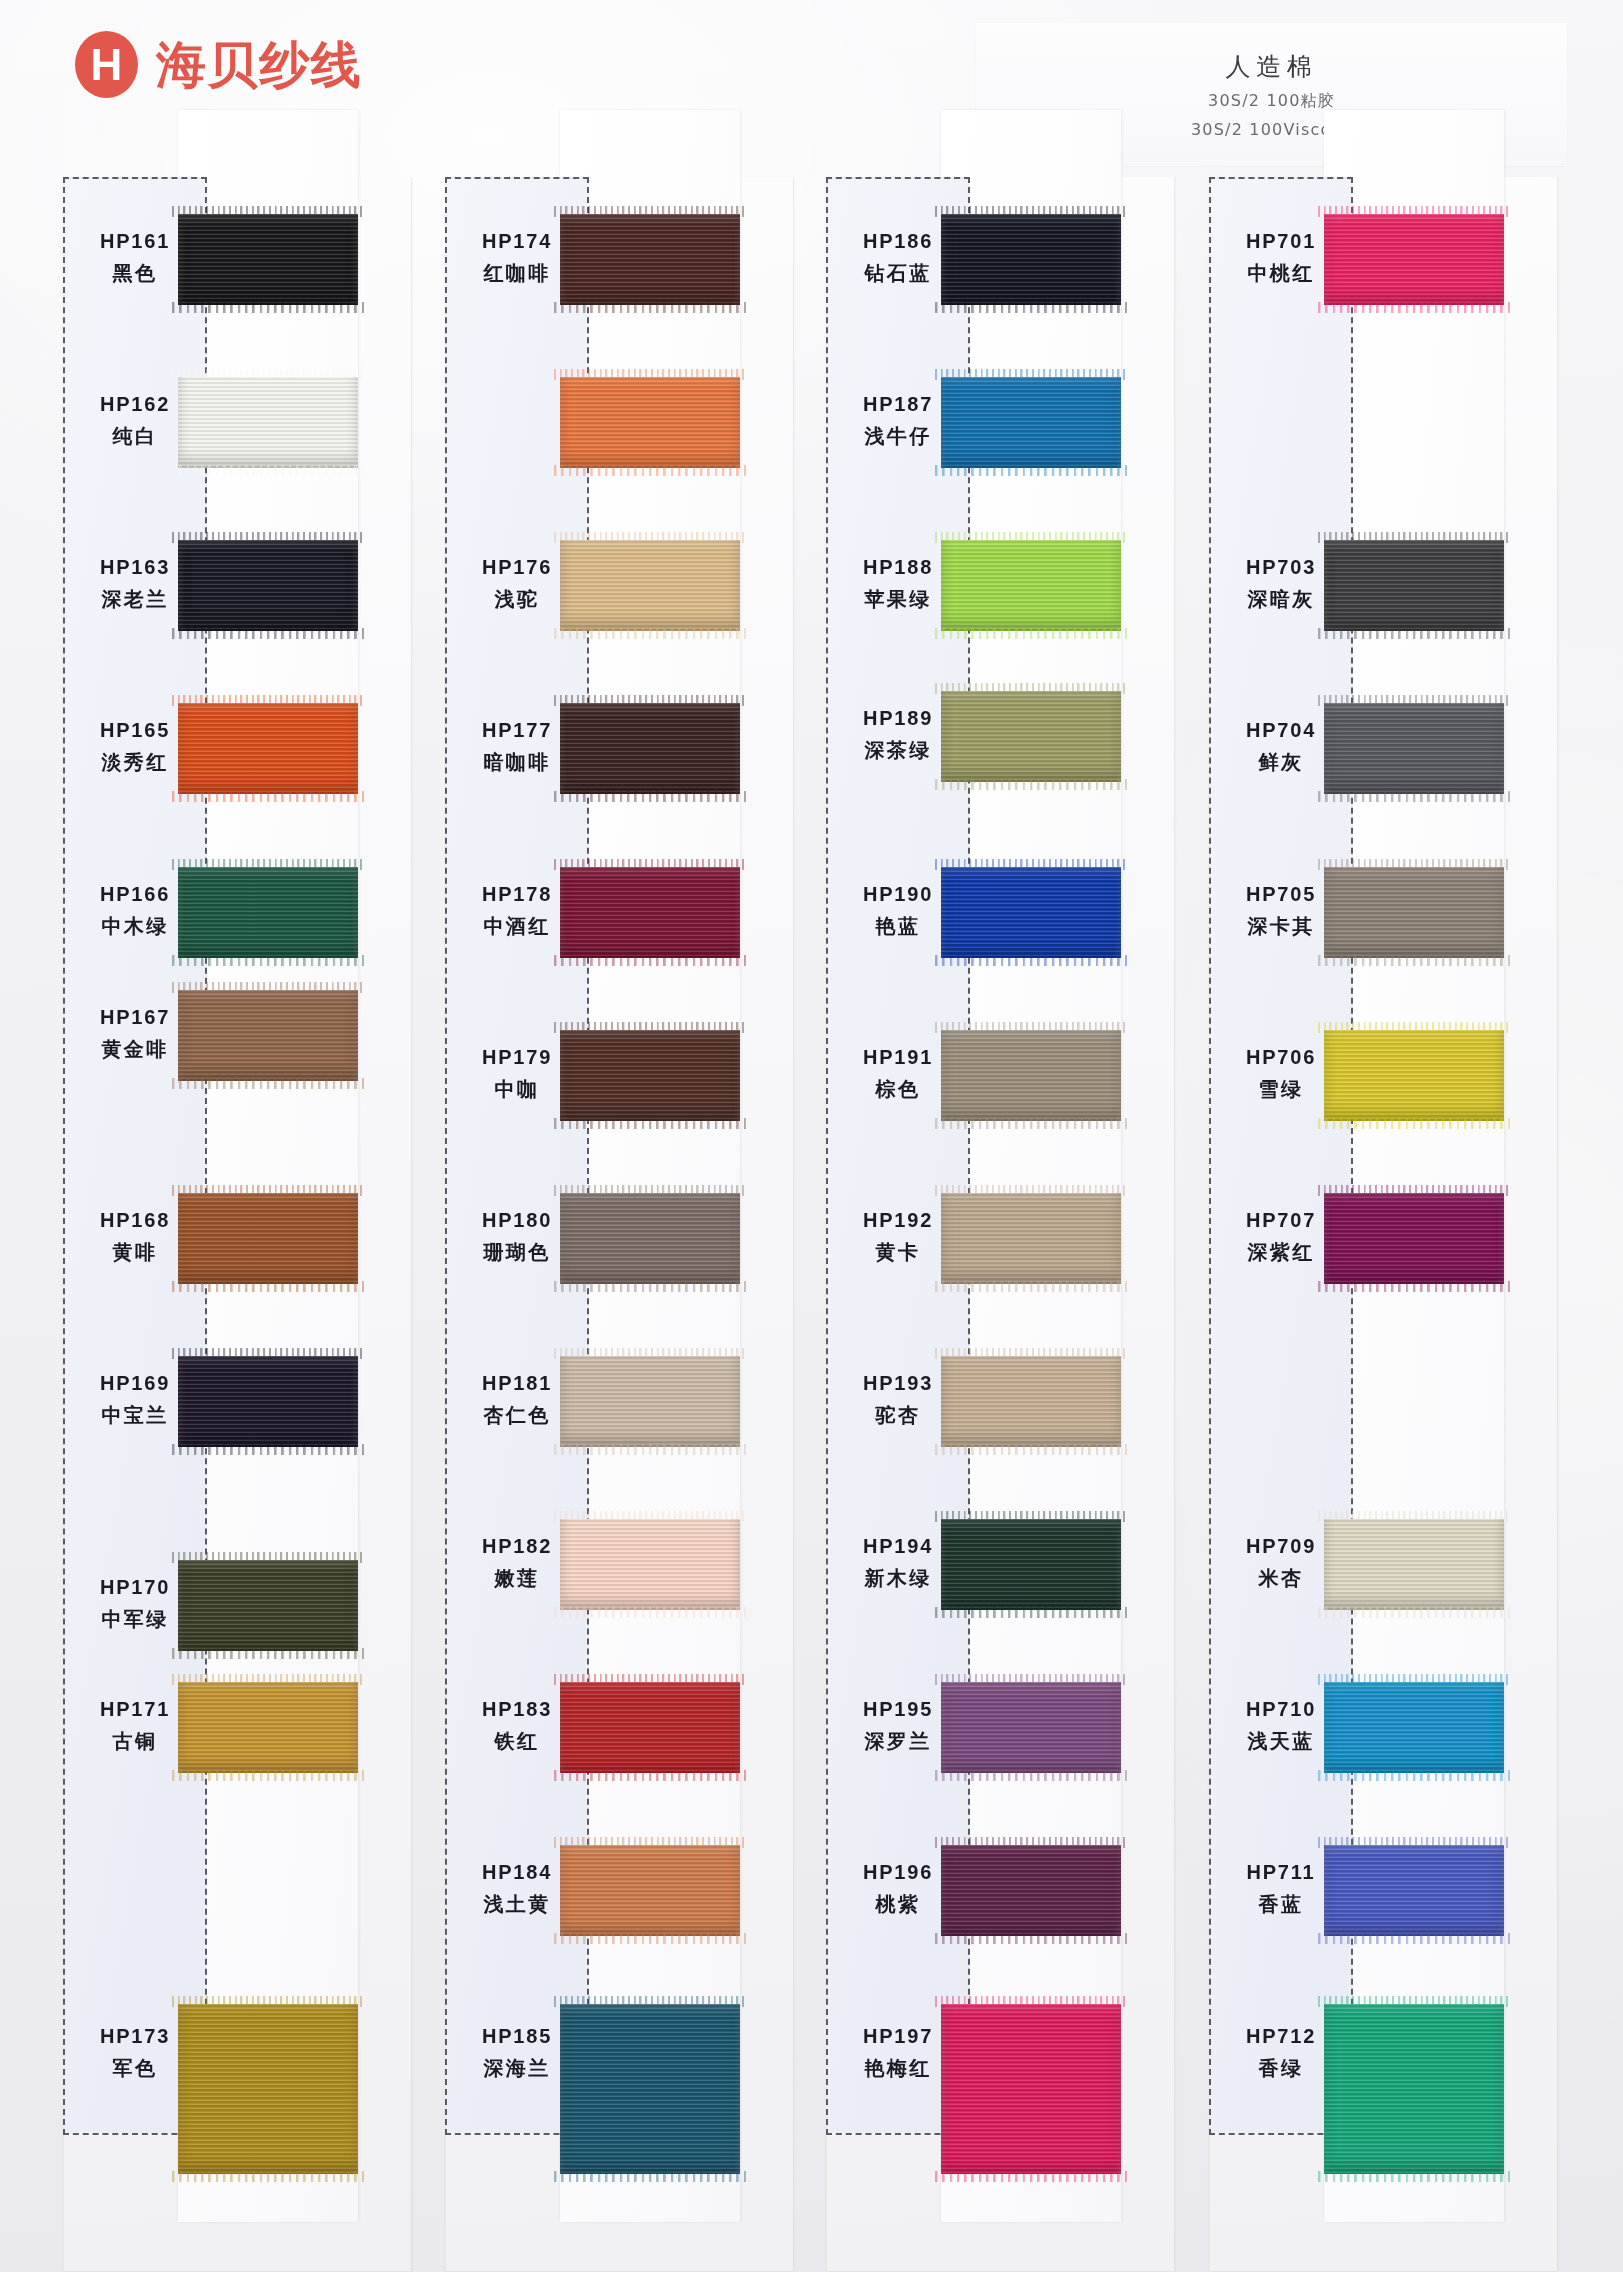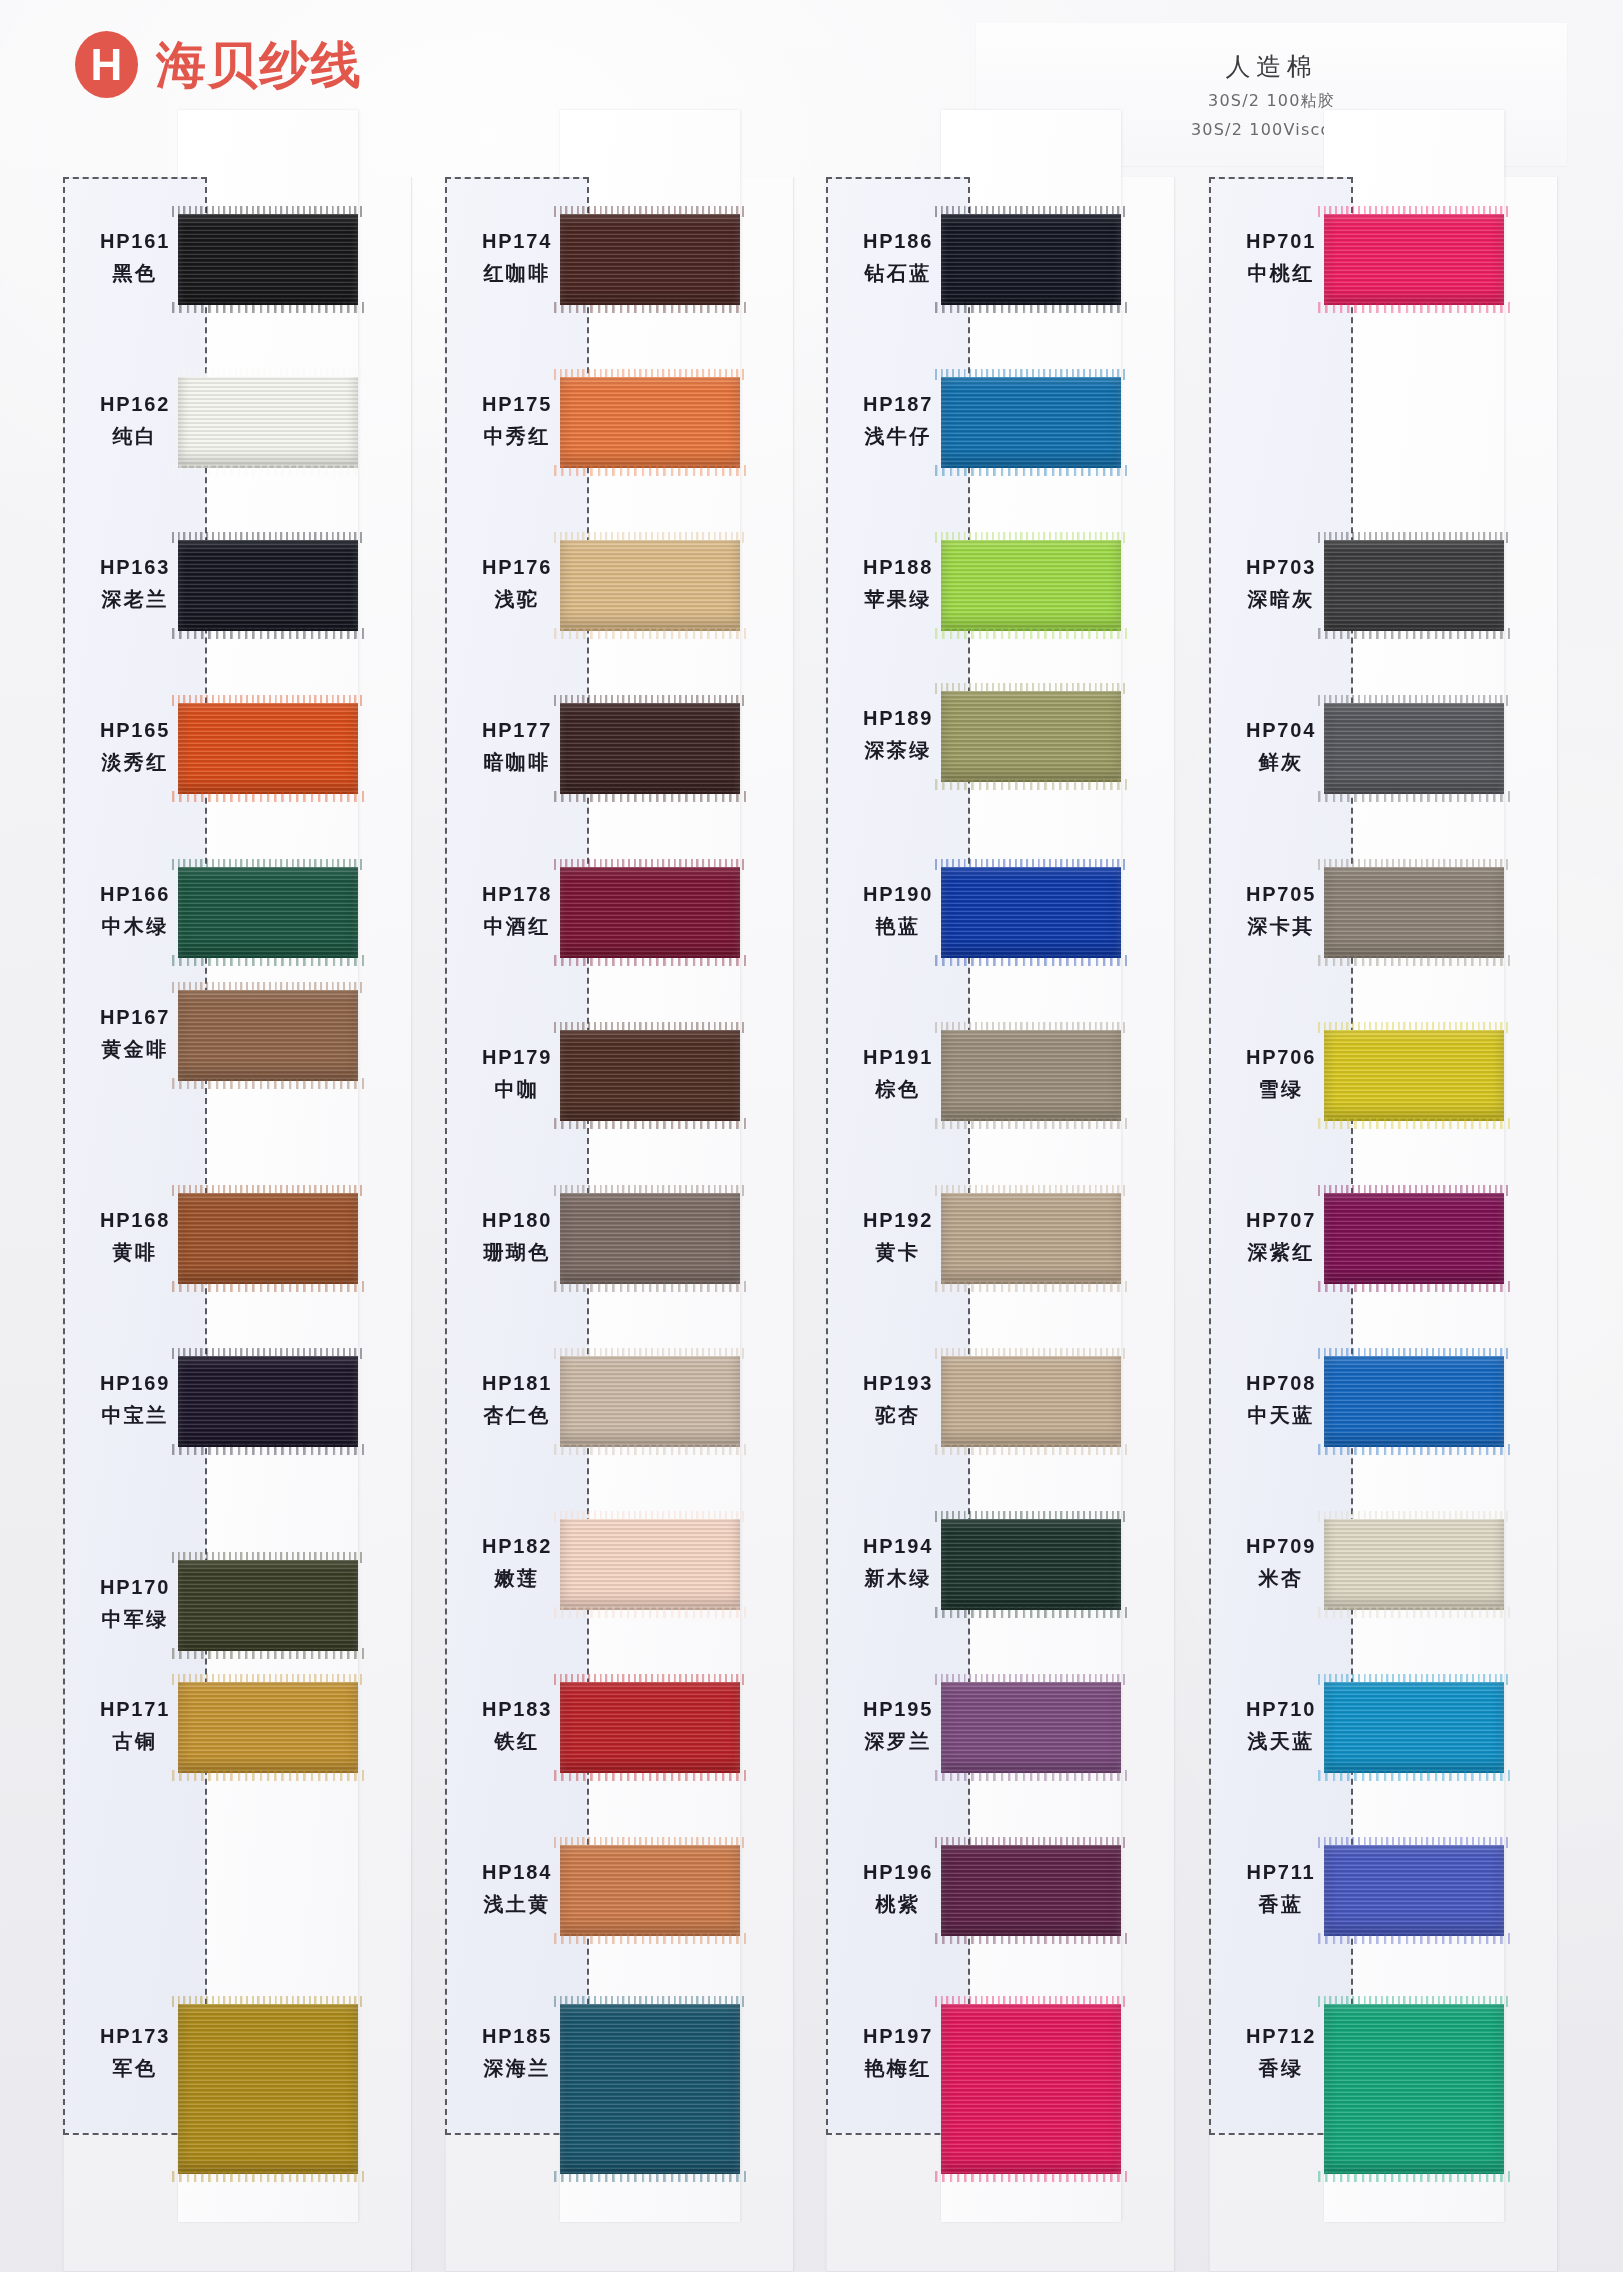--- a/index.html
+++ b/index.html
@@ -310,24 +310,20 @@
             <div class="code">HP174</div>
             <div class="cname">红咖啡</div>
           </div>
           <div class="swatch" title="HP174 红咖啡">
             <div class="fuzz-t" style="background: repeating-linear-gradient(90deg, rgba(73, 35, 31, 0.4) 0px, rgba(73, 35, 31, 0.4) 1.6px, rgba(255, 255, 255, 0) 2.4px, rgba(255, 255, 255, 0) 5.7px);"></div>
             <div class="body" style="background-color: rgb(73, 35, 31);"></div>
             <div class="fuzz-b" style="background: repeating-linear-gradient(90deg, rgba(73, 35, 31, 0.4) 0px, rgba(73, 35, 31, 0.4) 1.6px, rgba(255, 255, 255, 0) 3.2px, rgba(255, 255, 255, 0) 7.3px);"></div>
           </div>
         </div>
         <div class="row" style="top: 163px;">
-          <div class="row-label">
-            <div class="code">HP175</div>
-            <div class="cname">中秀红</div>
-          </div>
           <div class="swatch" title="HP175 中秀红">
             <div class="fuzz-t" style="background: repeating-linear-gradient(90deg, rgba(232, 116, 58, 0.4) 0px, rgba(232, 116, 58, 0.4) 1.6px, rgba(255, 255, 255, 0) 2.4px, rgba(255, 255, 255, 0) 5.7px);"></div>
             <div class="body" style="background-color: rgb(232, 116, 58);"></div>
             <div class="fuzz-b" style="background: repeating-linear-gradient(90deg, rgba(232, 116, 58, 0.4) 0px, rgba(232, 116, 58, 0.4) 1.6px, rgba(255, 255, 255, 0) 3.2px, rgba(255, 255, 255, 0) 7.3px);"></div>
           </div>
         </div>
         <div class="row" style="top: 326px;">
           <div class="row-label">
             <div class="code">HP176</div>
             <div class="cname">浅驼</div>
@@ -642,31 +638,20 @@
           <div class="row-label">
             <div class="code">HP707</div>
             <div class="cname">深紫红</div>
           </div>
           <div class="swatch" title="HP707 深紫红">
             <div class="fuzz-t" style="background: repeating-linear-gradient(90deg, rgba(126, 15, 82, 0.4) 0px, rgba(126, 15, 82, 0.4) 1.6px, rgba(255, 255, 255, 0) 2.4px, rgba(255, 255, 255, 0) 5.7px);"></div>
             <div class="body" style="background-color: rgb(126, 15, 82);"></div>
             <div class="fuzz-b" style="background: repeating-linear-gradient(90deg, rgba(126, 15, 82, 0.4) 0px, rgba(126, 15, 82, 0.4) 1.6px, rgba(255, 255, 255, 0) 3.2px, rgba(255, 255, 255, 0) 7.3px);"></div>
           </div>
         </div>
-        <div class="row" style="top: 1142px;">
-          <div class="row-label">
-            <div class="code">HP708</div>
-            <div class="cname">中天蓝</div>
-          </div>
-          <div class="swatch" title="HP708 中天蓝">
-            <div class="fuzz-t" style="background: repeating-linear-gradient(90deg, rgba(19, 102, 192, 0.4) 0px, rgba(19, 102, 192, 0.4) 1.6px, rgba(255, 255, 255, 0) 2.4px, rgba(255, 255, 255, 0) 5.7px);"></div>
-            <div class="body" style="background-color: rgb(19, 102, 192);"></div>
-            <div class="fuzz-b" style="background: repeating-linear-gradient(90deg, rgba(19, 102, 192, 0.4) 0px, rgba(19, 102, 192, 0.4) 1.6px, rgba(255, 255, 255, 0) 3.2px, rgba(255, 255, 255, 0) 7.3px);"></div>
-          </div>
-        </div>
         <div class="row" style="top: 1305px;">
           <div class="row-label">
             <div class="code">HP709</div>
             <div class="cname">米杏</div>
           </div>
           <div class="swatch" title="HP709 米杏">
             <div class="fuzz-t" style="background: repeating-linear-gradient(90deg, rgba(223, 217, 197, 0.4) 0px, rgba(223, 217, 197, 0.4) 1.6px, rgba(255, 255, 255, 0) 2.4px, rgba(255, 255, 255, 0) 5.7px);"></div>
             <div class="body" style="background-color: rgb(223, 217, 197);"></div>
             <div class="fuzz-b" style="background: repeating-linear-gradient(90deg, rgba(223, 217, 197, 0.4) 0px, rgba(223, 217, 197, 0.4) 1.6px, rgba(255, 255, 255, 0) 3.2px, rgba(255, 255, 255, 0) 7.3px);"></div>
           </div>

